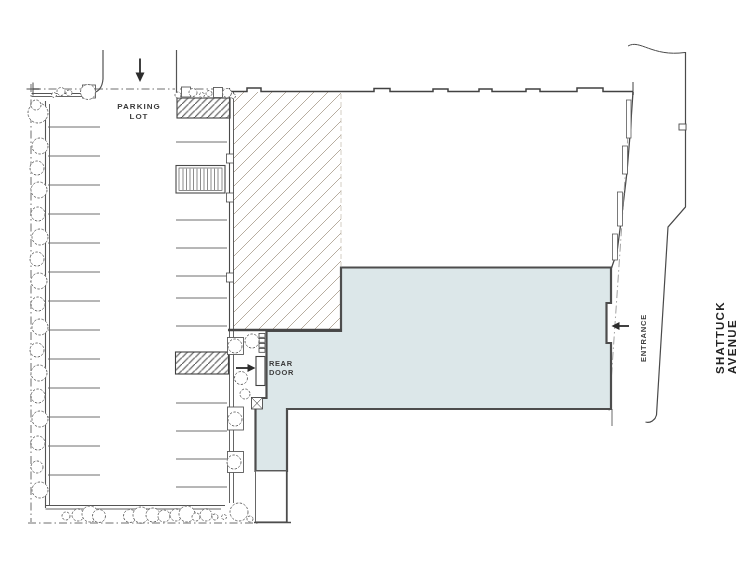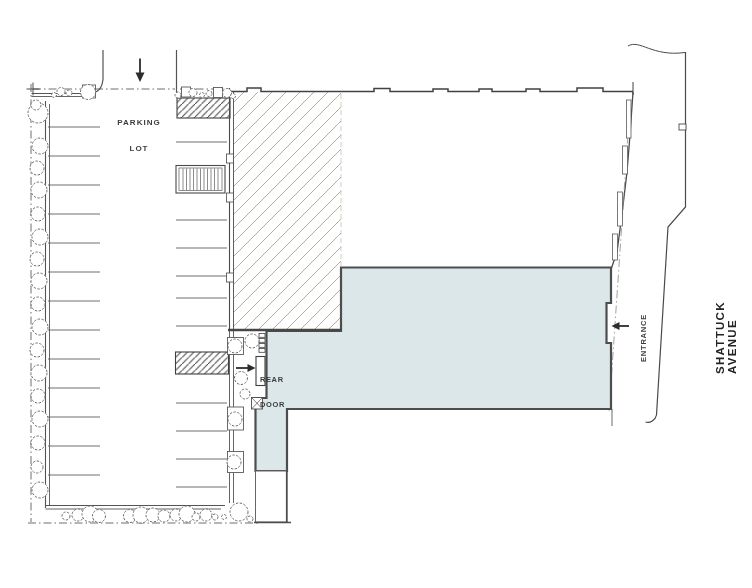--- a/index.html
+++ b/index.html
@@ -10,34 +10,34 @@
   svg{position:absolute;left:0;top:0;}
   .lbl{
     position:absolute;color:#3d3d3d;font-weight:700;text-transform:uppercase;
     -webkit-font-smoothing:antialiased;
   }
   .lbl-parking{
     left:99px;top:102px;width:80px;text-align:center;
     font-size:8px;line-height:9.5px;letter-spacing:1px;
   }
   .lbl-rear{
-    left:260px;top:360px;width:40px;text-align:left;
+    left:269px;top:360px;width:40px;text-align:left;
     font-size:7.5px;line-height:8.8px;letter-spacing:.6px;
   }
   .lbl-entrance{
     left:639px;top:362px;width:70px;
     font-size:7.5px;letter-spacing:.8px;
     transform:rotate(-90deg);transform-origin:left top;
   }
   .lbl-street{
     left:714px;top:374px;width:110px;
     font-size:11.5px;letter-spacing:1.3px;font-weight:600;color:#232323;
     transform:rotate(-90deg);transform-origin:left top;
   }
-  .lbl span{display:block;margin-top:16px;}
+  .lbl span{display:block;}
 </style>
 </head>
 <body>
 
 <div class="canvas">
   <svg width="752" height="588" viewBox="0 0 752 588">
     <defs>
       <pattern id="hatchLight" width="14" height="14" patternUnits="userSpaceOnUse">
         <path d="M-2,16 L16,-2" stroke="#b7ada0" stroke-width="1" fill="none"></path>
       </pattern>

